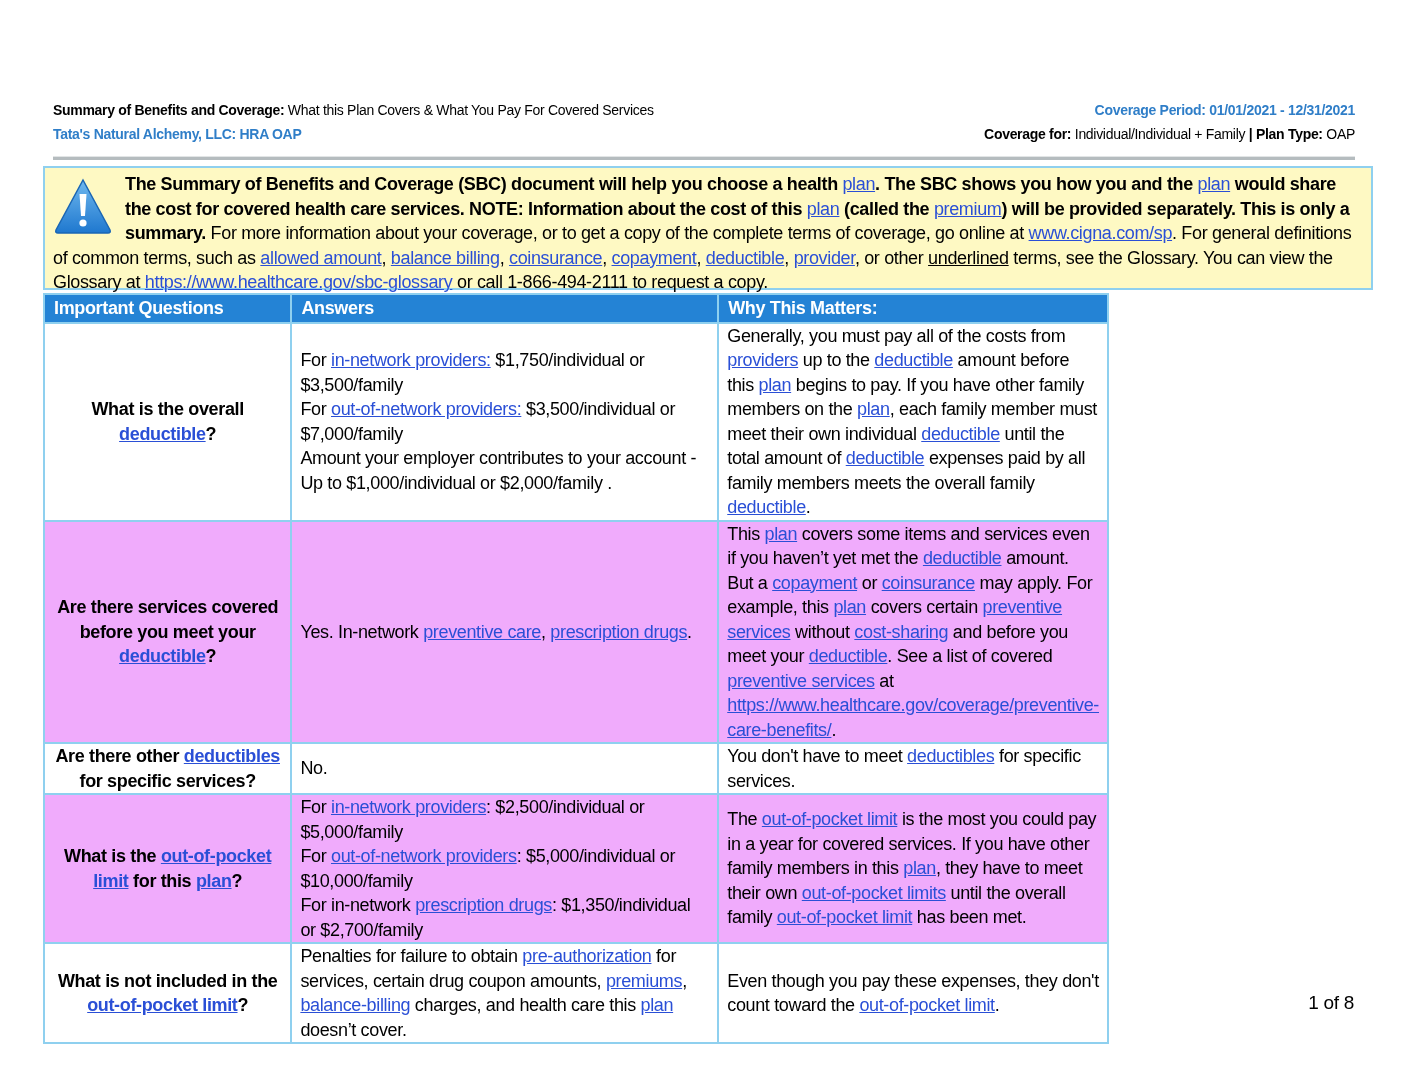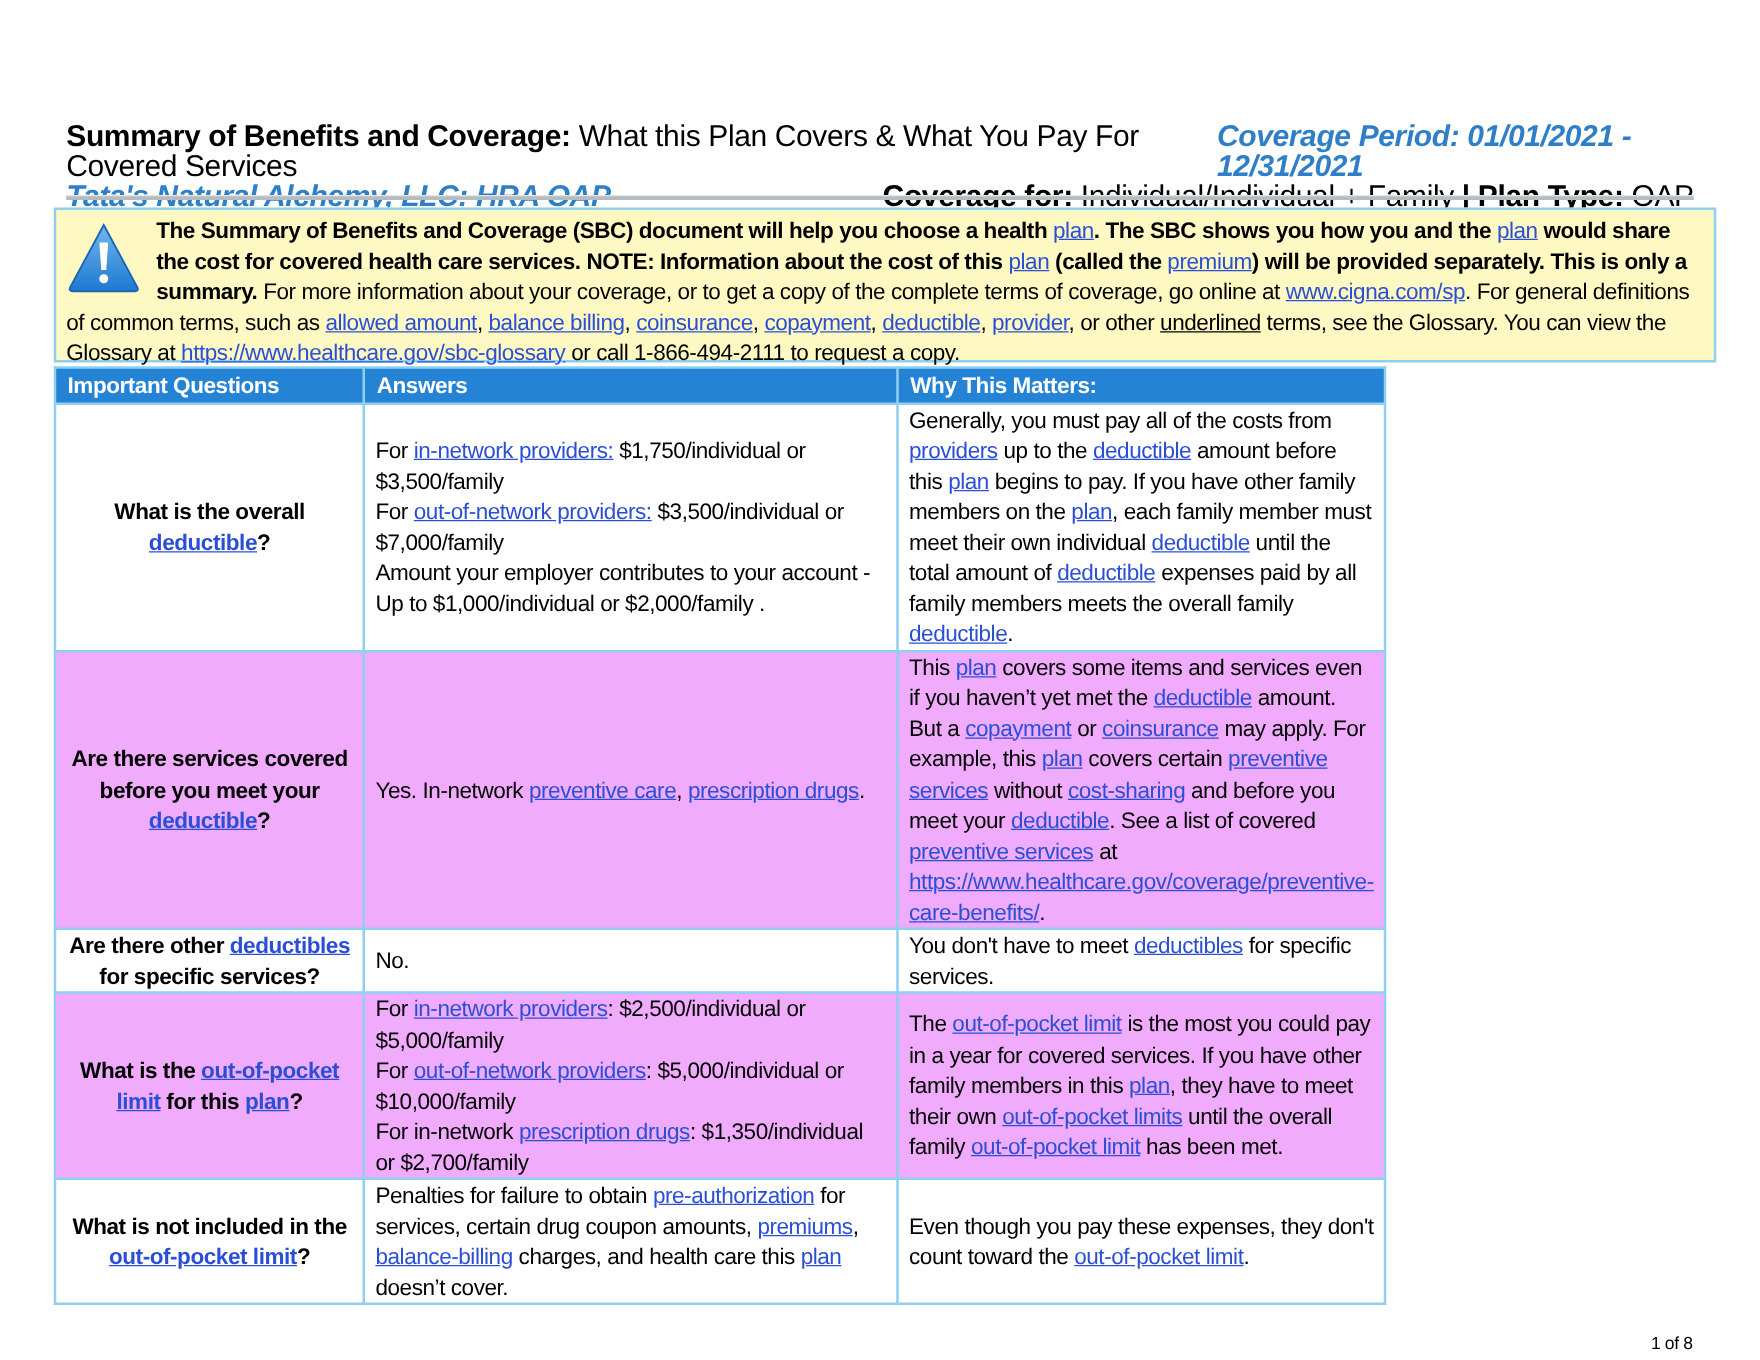--- a/index.html
+++ b/index.html
@@ -1,33 +1,33 @@
 <!DOCTYPE html>
 <html><head>
 <meta charset="utf-8">
 <style>
   html, body { margin: 0; padding: 0; background: #ffffff; }
   body { width: 1408px; height: 1088px; position: relative; font-family: "Liberation Sans", sans-serif; color: #000; overflow: hidden; }
   .page-header { position: absolute; left: 53px; top: 98px; width: 1302px; }
-  .hdr-row { display: flex; justify-content: space-between; font-size: 24px; line-height: 24px; letter-spacing: -0.3px; gap: 41px; }
-  .blue-text { color: #2f7ec8; font-weight: bold; font-style: italic; }
+  .hdr-row { display: flex; justify-content: space-between; font-size: 14px; line-height: 24px; letter-spacing: -0.3px; gap: 41px; }
+  .blue-text { color: #2f7ec8; font-weight: bold; }
   .hdr-rule { position: absolute; left: 53px; top: 156px; width: 1302px; height: 3px; background: #b5bcbf; border-top: 1px solid #e2e5e6; }
   .notice { position: absolute; left: 43px; top: 166px; width: 1308px; height: 112px; border: 2px solid #8fd0ef; background: #fef9c3; padding: 4px 10px 4px 8px; font-size: 18px; line-height: 24.5px; letter-spacing: -0.35px; }
   .notice .warn-icon { float: left; width: 60px; height: 60px; margin: 4px 12px 0 0; }
   .notice .bold { font-weight: bold; }
   a.lnk { color: #2a4fd6; text-decoration: underline; }
   .u { text-decoration: underline; }
   table.sbc { position: absolute; left: 43px; top: 293px; width: 1066px; border-collapse: collapse; font-size: 18px; line-height: 24.5px; letter-spacing: -0.35px; }
   table.sbc th { background: #2483d5; color: #fff; text-align: left; font-weight: bold; padding: 1px 9px; height: 24px; border: 2px solid #8fd0ef; }
   table.sbc td { border: 2px solid #8fd0ef; padding: 0 8px; vertical-align: middle; }
   table.sbc tr.alt td { background: #f0abfc; }
   table.sbc tr.plain td { background: #ffffff; }
   td.q { font-weight: bold; width: 246px; text-align: center; }
   td.a { width: 444px; }
-  .page-num { position: absolute; right: 54px; top: 1066px; font-size: 14px; letter-spacing: -0.3px; }
+  .page-num { position: absolute; right: 54px; top: 992px; font-size: 19px; letter-spacing: -0.3px; }
 </style>
 </head>
 <body>
 
 <div class="page-header">
   <div class="hdr-row">
     <div><b>Summary of Benefits and Coverage:</b><span> What this Plan Covers &amp; What You Pay For Covered Services</span></div>
     <div class="blue-text">Coverage Period: 01/01/2021 - 12/31/2021</div>
   </div>
   <div class="hdr-row">

